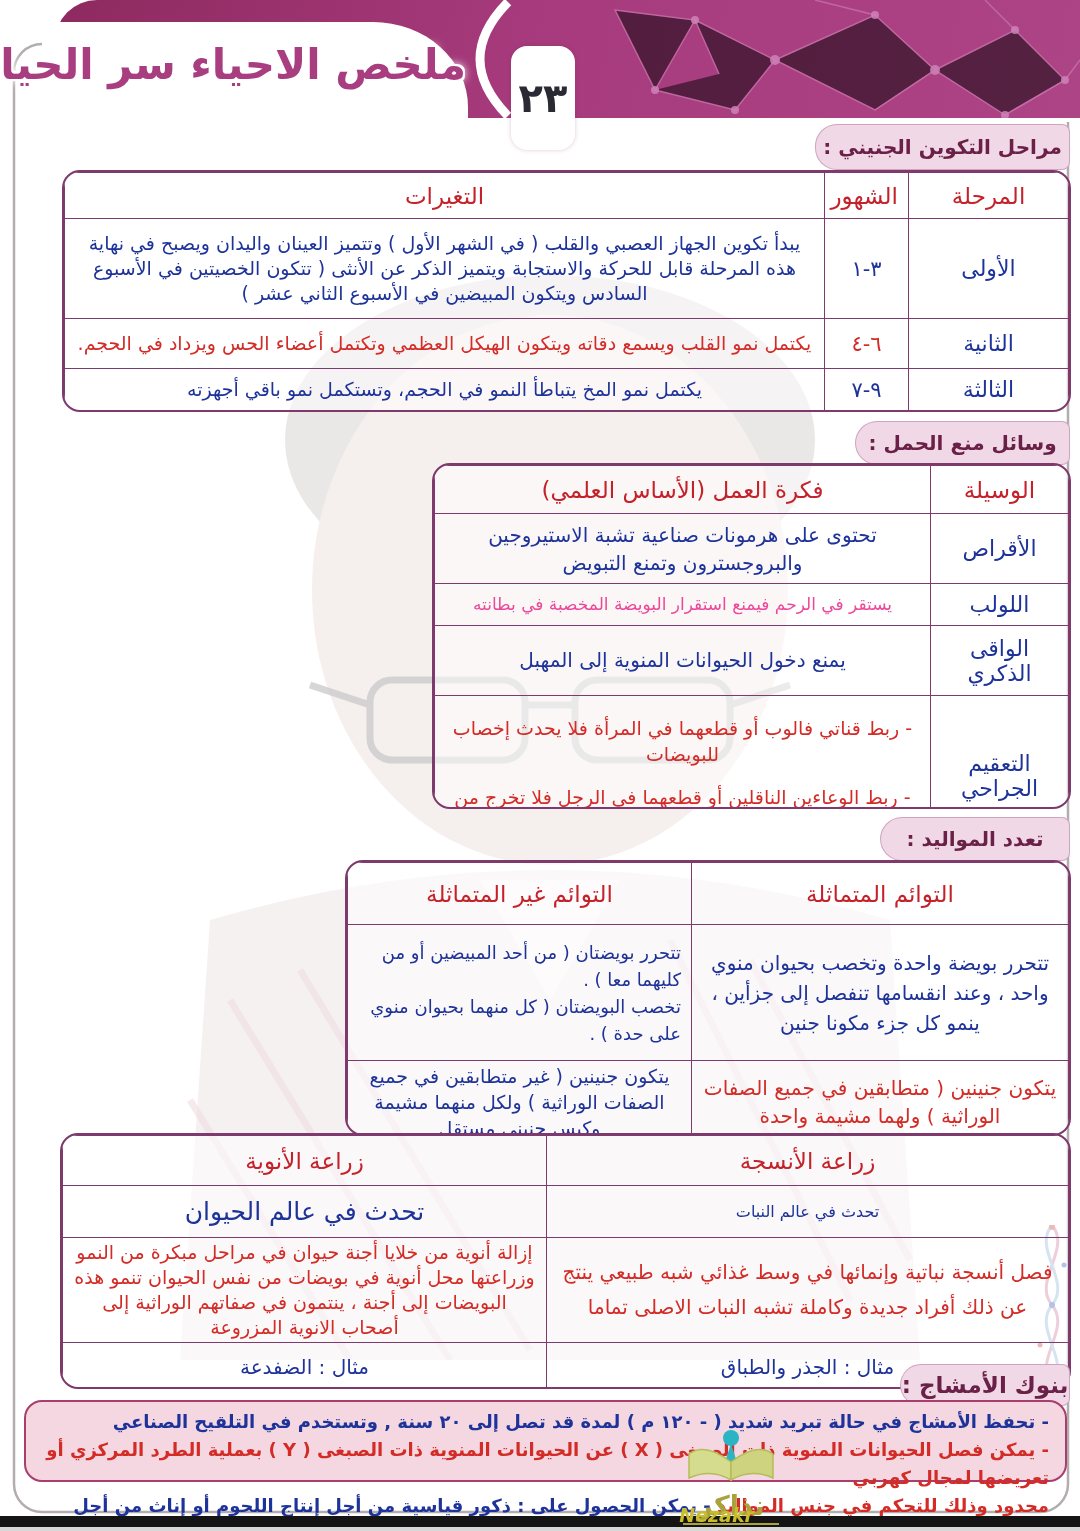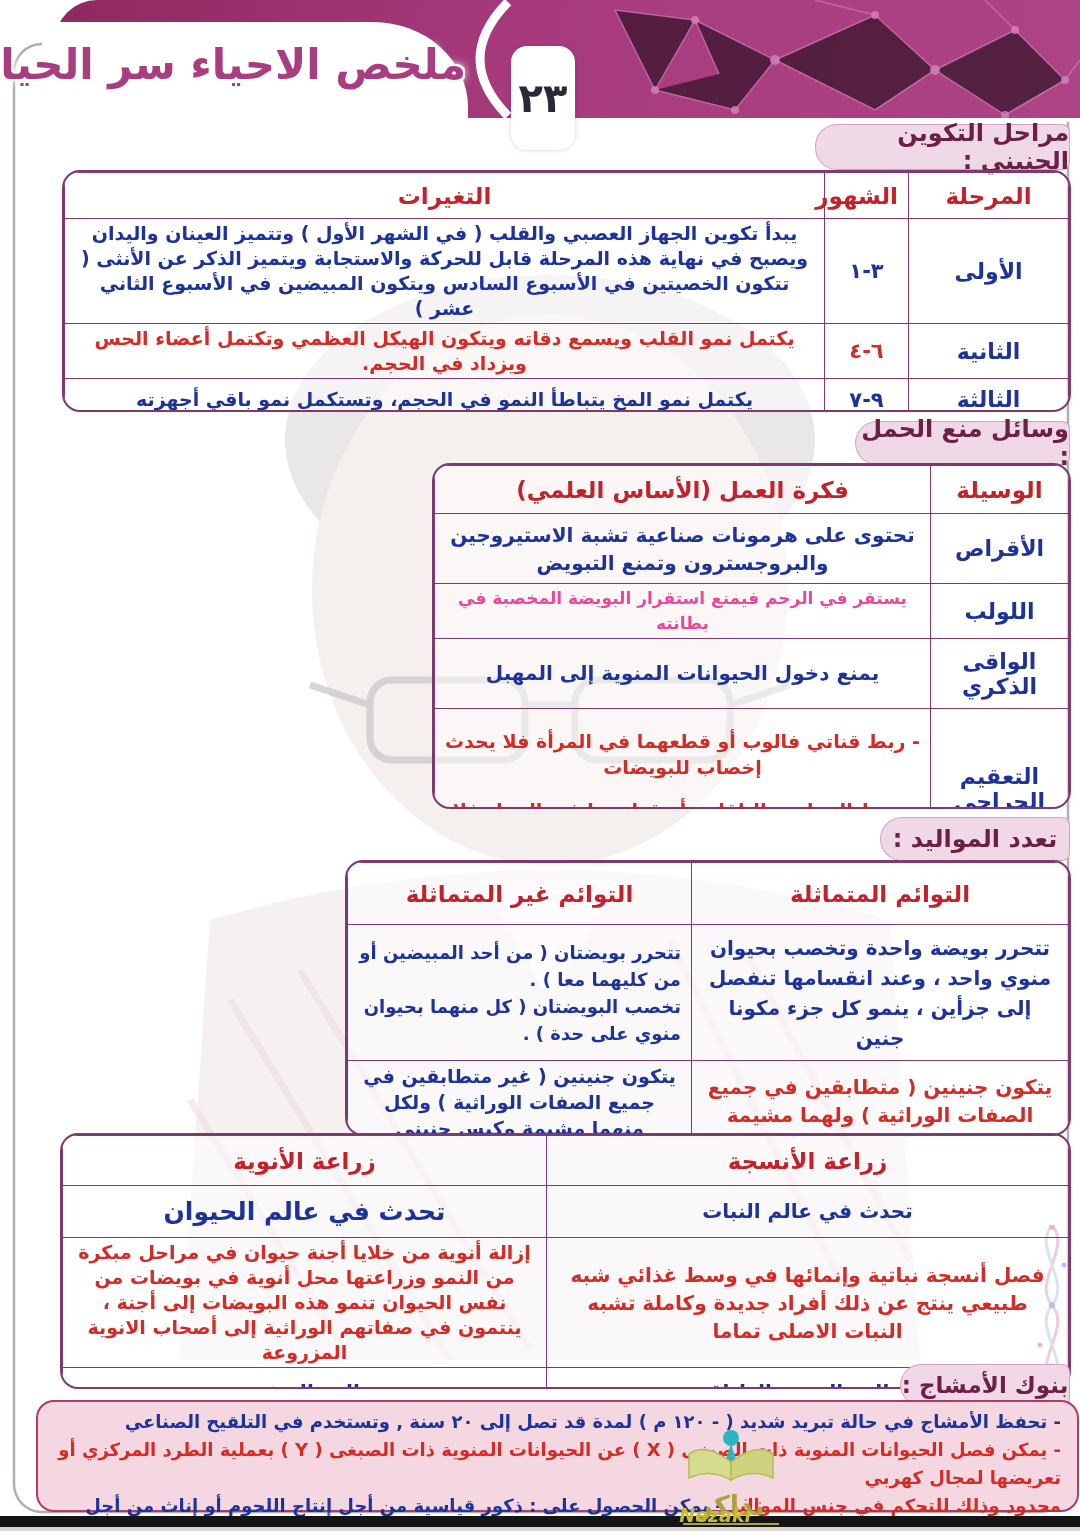--- a/index.html
+++ b/index.html
@@ -19,54 +19,54 @@
   .page-frame{left:0;top:0;width:1080px;height:1531px;z-index:3;pointer-events:none;}
   .crescent{left:440px;top:0;width:90px;height:118px;z-index:4;}
   .page-title{left:6px;top:40px;width:460px;z-index:5;
     font-size:42px;color:#a83d80;white-space:nowrap;text-align:center;
     text-shadow:2px 2px 0 #fff,-2px -2px 0 #fff,2px -2px 0 #fff,-2px 2px 0 #fff,0 0 8px #fff,0 0 12px #fff;}
   .page-tab{left:511px;top:46px;width:64px;height:104px;background:#fff;border-radius:16px;
     z-index:4;display:flex;align-items:center;justify-content:center;
     font-size:40px;color:#2a2a34;box-shadow:0 0 4px rgba(120,40,90,.25);}
 
   
-  .sec-label{background:#f0d8e7;color:#6b2147;font-size:24px;
+  .sec-label{background:#f0d8e7;color:#6b2147;font-size:20px;
     display:flex;align-items:center;justify-content:center;z-index:5;
     border-top-left-radius:22px;border-bottom-left-radius:22px;
     border-top-right-radius:8px;border-bottom-right-radius:8px;
     border:1px solid rgba(150,70,120,.35);}
 
   
   .tbl{border:2.5px solid #7e3a6c;border-radius:18px;overflow:hidden;
     background:rgba(255,255,255,.5);z-index:5;}
   .tbl table{width:100%;height:100%;border-collapse:collapse;table-layout:fixed;}
   .tbl td{border:1.6px solid #7e3a6c;vertical-align:middle;text-align:center;
-    padding:2px 10px;font-weight:bold;}
+    padding:2px 10px;font-weight:normal;}
   .hd{color:#c4222a;font-size:23px;}
   .blue{color:#1e3399;}
   .red{color:#d32b26;}
   .maroon{color:#ec4899;}
   .body-cell{font-size:19px;line-height:25px;}
   .pre{white-space:pre-line;}
   .pts{text-align:right;font-size:19px;line-height:26px;padding-right:16px;}
   .pts div{margin:17px 0;}
   .stage-cell{font-size:22px;color:#1e3399;}
   .months-cell{font-size:21px;}
 
   
   .note-box{left:64px;top:898px;width:276px;height:208px;background:#eed5e3;
     border:2px solid #8c4178;border-radius:14px;z-index:5;
     padding:8px 12px;box-sizing:border-box;text-align:right;
     font-size:16.5px;line-height:25px;}
   .note-title{color:#d32b26;text-decoration:underline;}
   .note-text{color:#1e3399;}
-  .bank-box{left:24px;top:1400px;width:1043px;height:112px;background:#f4d7e1;
+  .bank-box{left:24px;top:1400px;width:1043px;height:82px;background:#f4d7e1;
     border:2.5px solid #a83d6e;border-radius:18px;z-index:5;box-sizing:border-box;
     padding:6px 16px;display:flex;flex-direction:column;justify-content:space-evenly;
-    text-align:right;font-size:18px;line-height:28px;margin-left:12px;}
+    text-align:right;font-size:18px;line-height:28px;}
 
   .bottom-bar{left:0;top:1516px;width:1080px;height:11px;background:#151515;z-index:7;}
   .bottom-grey{left:0;top:1527px;width:1080px;height:4px;background:#d8d8d8;z-index:7;}
 
   
   .nezakr{left:636px;top:1428px;width:190px;z-index:8;text-align:center;}
   .nezakr .txt{position:relative;display:inline-block;border-bottom:2px solid #a9a23d;
     padding:0 14px 2px 14px;}
   .nezakr .ar{font-size:27px;color:#a9a23d;}
   .nezakr .en{position:absolute;left:-4px;top:14px;font-size:19px;font-style:italic;color:#c9bd2e;}
@@ -239,25 +239,25 @@
       <colgroup>
           <col style="width:522px">
           <col>
         </colgroup>
       <tbody>
           <tr style="height:50px">
         <td class="hd">زراعة الأنسجة</td>
         <td class="hd">زراعة الأنوية</td>
       </tr>
       <tr style="height:52px">
-        <td class="body-cell blue" style="font-size:20px">تحدث في عالم النبات</td>
+        <td class="body-cell blue" style="font-size:16px">تحدث في عالم النبات</td>
         <td class="body-cell blue" style="font-size:25px">تحدث في عالم الحيوان</td>
       </tr>
       <tr style="height:100px">
-        <td class="body-cell red" style="font-size:20px;line-height:28px">فصل أنسجة نباتية وإنمائها في وسط غذائي شبه طبيعي ينتج عن ذلك أفراد جديدة وكاملة تشبه النبات الاصلى تماما</td>
+        <td class="body-cell red" style="font-size:20px;line-height:35px">فصل أنسجة نباتية وإنمائها في وسط غذائي شبه طبيعي ينتج عن ذلك أفراد جديدة وكاملة تشبه النبات الاصلى تماما</td>
         <td class="body-cell red" style="font-size:19px;line-height:25px">إزالة أنوية من خلايا أجنة حيوان في مراحل مبكرة من النمو وزراعتها محل أنوية في بويضات من نفس الحيوان تنمو هذه البويضات إلى أجنة ، ينتمون في صفاتهم الوراثية إلى أصحاب الانوية المزروعة</td>
       </tr>
       <tr style="height:50px">
         <td class="body-cell blue" style="font-size:20px">مثال : الجذر والطباق</td>
         <td class="body-cell blue" style="font-size:20px">مثال : الضفدعة</td>
       </tr>
     </tbody>
       </table>
   </div>
 

